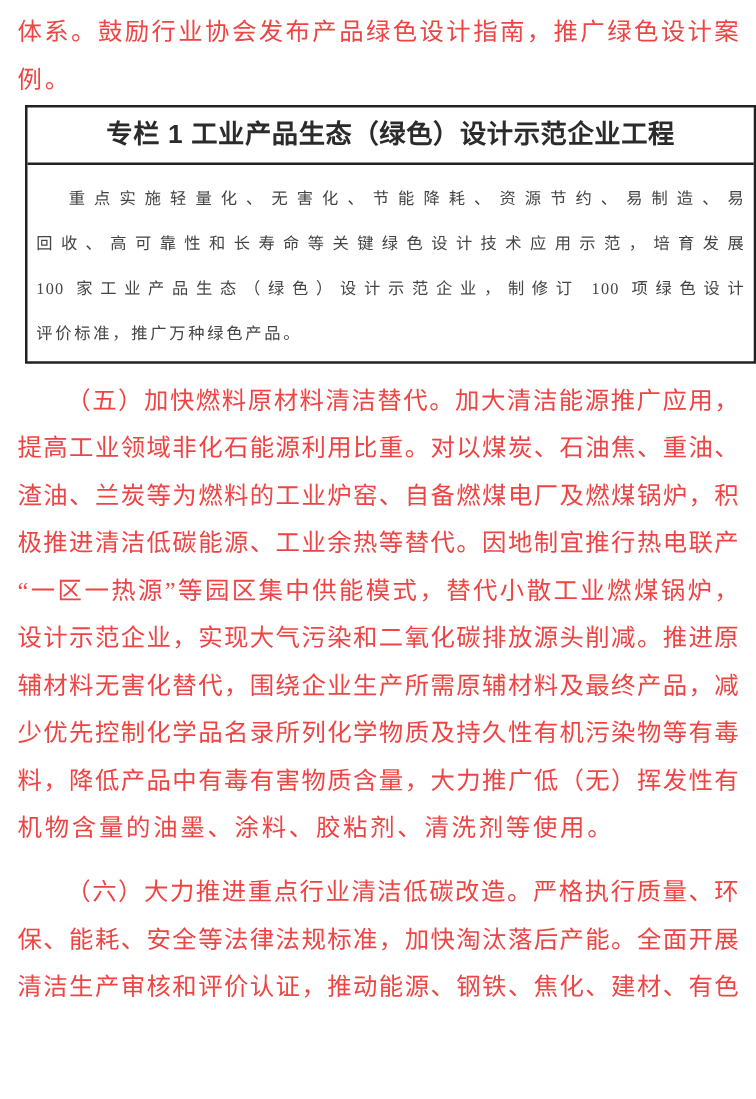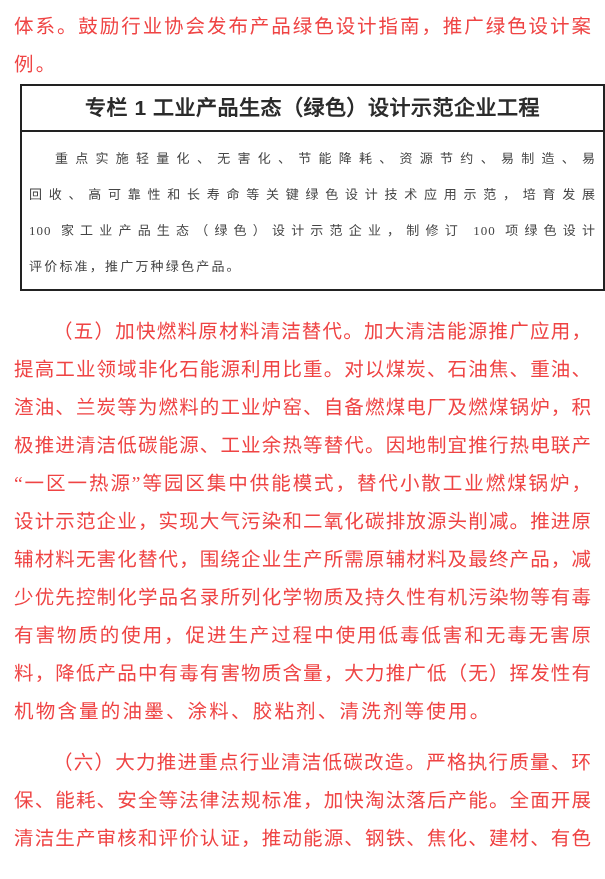--- a/index.html
+++ b/index.html
@@ -29,21 +29,21 @@
     white-space: nowrap;
     overflow: hidden;
   }
   .tline.indent { text-indent: 2em; }
   .tline.lastline {
     text-align-last: left;
     letter-spacing: 2.2px;
     white-space: normal;
   }
   .intro, .para { margin-left: 14px; margin-right: 13px; }
-  .para-5 { margin-top: 22px; }
+  .para-5 { margin-top: 12px; }
   .para-6 { margin-top: 13px; font-family: Liberation Serif, serif; }
 
   
   .callout {
     margin-left: 20px;
     border: 2px solid #222222;
     background: #ffffff;
   }
   .callout-title {
     height: 44px;
@@ -87,21 +87,20 @@
 
   <div class="para para-5">
     <div class="tline indent">（五）加快燃料原材料清洁替代。加大清洁能源推广应用，</div>
     <div class="tline">提高工业领域非化石能源利用比重。对以煤炭、石油焦、重油、</div>
     <div class="tline">渣油、兰炭等为燃料的工业炉窑、自备燃煤电厂及燃煤锅炉，积</div>
     <div class="tline">极推进清洁低碳能源、工业余热等替代。因地制宜推行热电联产</div>
     <div class="tline">“一区一热源”等园区集中供能模式，替代小散工业燃煤锅炉，</div>
     <div class="tline">设计示范企业，实现大气污染和二氧化碳排放源头削减。推进原</div>
     <div class="tline">辅材料无害化替代，围绕企业生产所需原辅材料及最终产品，减</div>
     <div class="tline">少优先控制化学品名录所列化学物质及持久性有机污染物等有毒</div>
-    <div class="tline">有害物质的使用，促进生产过程中使用低毒低害和无毒无害原</div>
     <div class="tline">料，降低产品中有毒有害物质含量，大力推广低（无）挥发性有</div>
     <div class="tline lastline">机物含量的油墨、涂料、胶粘剂、清洗剂等使用。</div>
   </div>
 
   <div class="para para-6">
     <div class="tline indent">（六）大力推进重点行业清洁低碳改造。严格执行质量、环</div>
     <div class="tline">保、能耗、安全等法律法规标准，加快淘汰落后产能。全面开展</div>
     <div class="tline">清洁生产审核和评价认证，推动能源、钢铁、焦化、建材、有色</div>
   </div>
 

